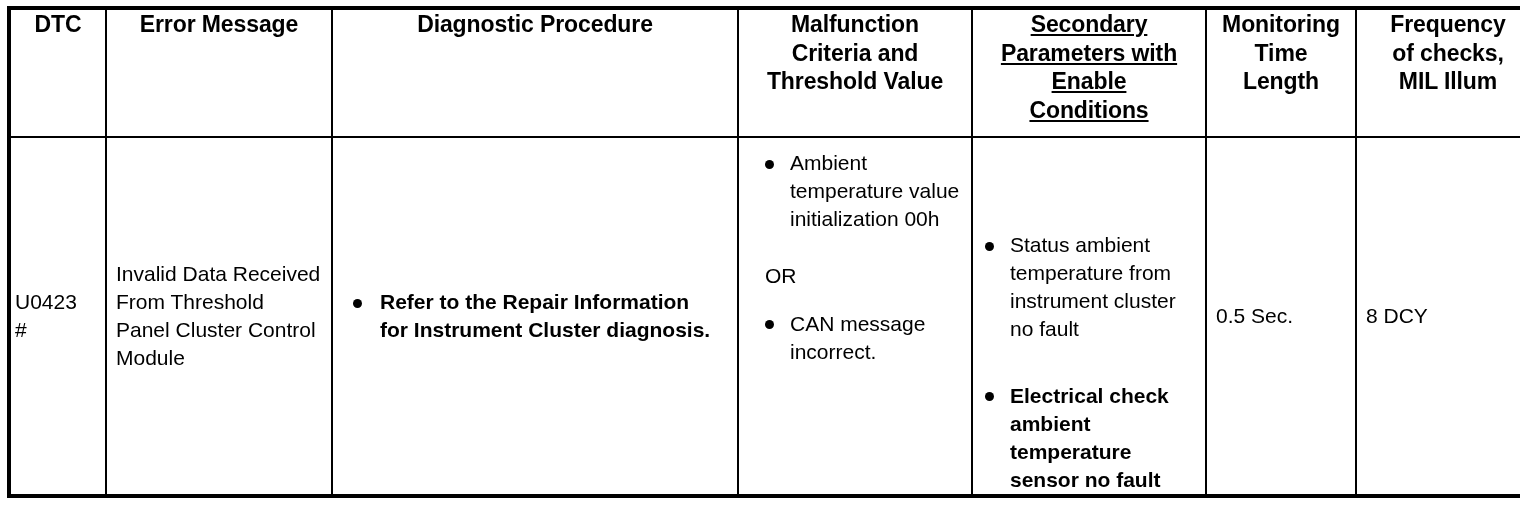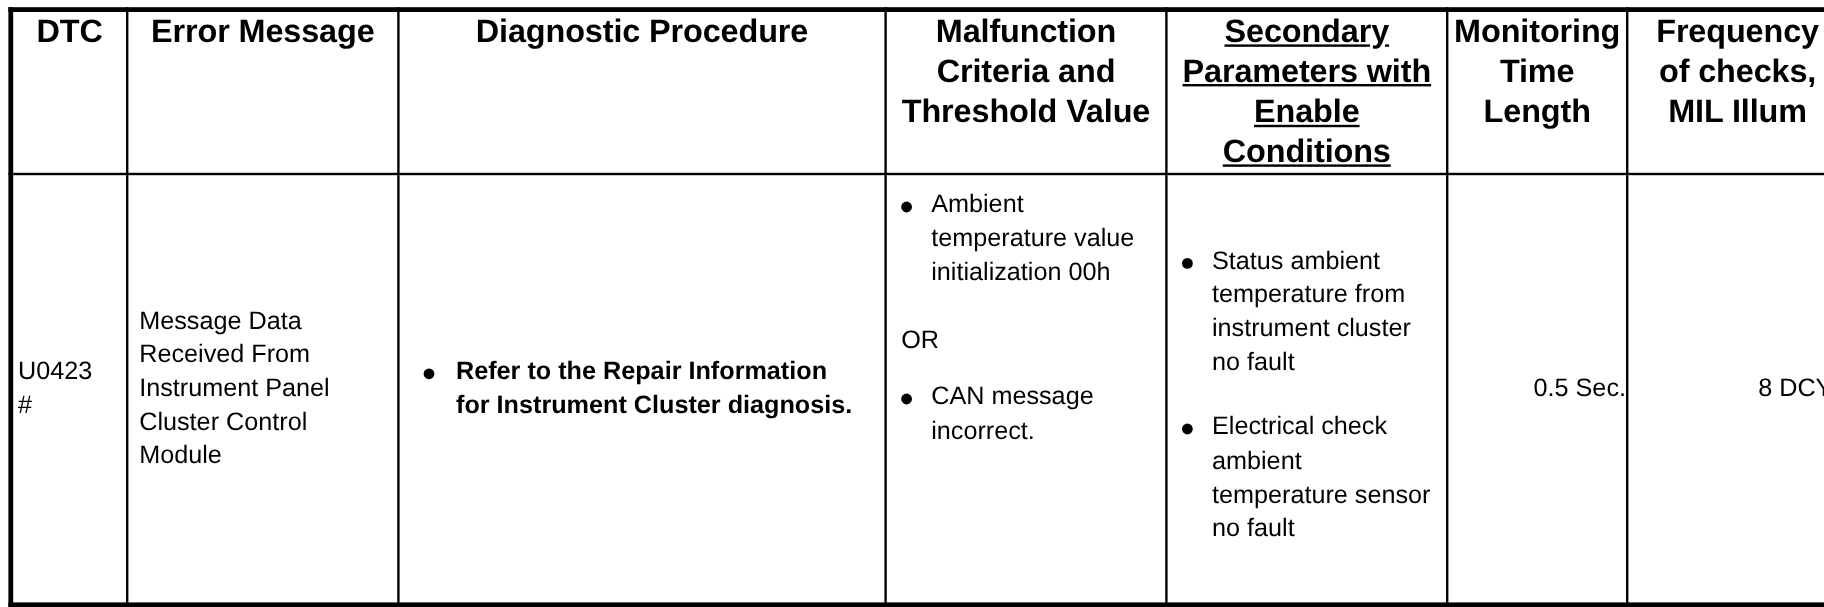--- a/index.html
+++ b/index.html
@@ -45,21 +45,21 @@
     border: 4px solid #000000;
   }
 
   thead tr th {
     border-bottom: 4px solid #000000;
     border-top: none;
     height: 126px;
     vertical-align: middle;
     text-align: center;
     font-weight: bold;
-    font-size: 27px;
+    font-size: 23px;
     line-height: 1.24;
     letter-spacing: -0.1px;
   }
 
   thead tr th:first-child { border-left: none; }
   thead tr th:last-child  { border-right: none; padding-left: 12px; }
 
   tbody tr td {
     height: 356px;
     border-bottom: none;
@@ -119,42 +119,42 @@
     border-radius: 50%;
   }
 
   .diag-list { padding-left: 14px; padding-right: 23px; font-weight: bold; }
   .diag-list .bullet-item { padding-left: 33px; }
   .diag-list .bullet-dot { left: 6px; }
 
   .malfunc-inner {
     justify-content: flex-start;
     padding-top: 11px;
-    padding-left: 6px;
+    padding-left: 20px;
     padding-right: 4px;
   }
   .secparams-inner {
-    justify-content: center;
+    justify-content: flex-end;
     padding-top: 11px;
     padding-left: 6px;
     padding-right: 4px;
   }
 
   .or-text {
     margin: 29px 0 19px 6px;
     text-align: left;
   }
 
   .plain-cell {
     justify-content: center;
     padding-left: 9px;
-    text-align: right;
-  }
-
-  .secparams-inner .bullet-item + .bullet-item { margin-top: 26px; }
+    text-align: left;
+  }
+
+  .secparams-inner .bullet-item + .bullet-item { margin-top: 38px; font-weight: bold; }
 </style>
 </head>
 <body>
 
 <div class="sheet">
 
   <table class="dtc-table">
     <thead>
       <tr>
         <th class="col-dtc">DTC</th>
@@ -177,21 +177,21 @@
     </thead>
     <tbody>
       <tr>
 
         <td>
           <div class="cell-inner dtc-value">U0423
 #</div>
         </td>
 
         <td>
-          <div class="cell-inner errmsg-text">Message Data Received From Instrument Panel Cluster Control Module</div>
+          <div class="cell-inner errmsg-text">Invalid Data Received From Threshold Panel Cluster Control Module</div>
         </td>
 
         <td>
           <div class="cell-inner diag-inner">
             <ul class="bullet-list diag-list">
               <li class="bullet-item">
                 <span class="bullet-dot"></span>
                 <span>Refer to the Repair Information for Instrument Cluster diagnosis.</span>
               </li>
             </ul>

